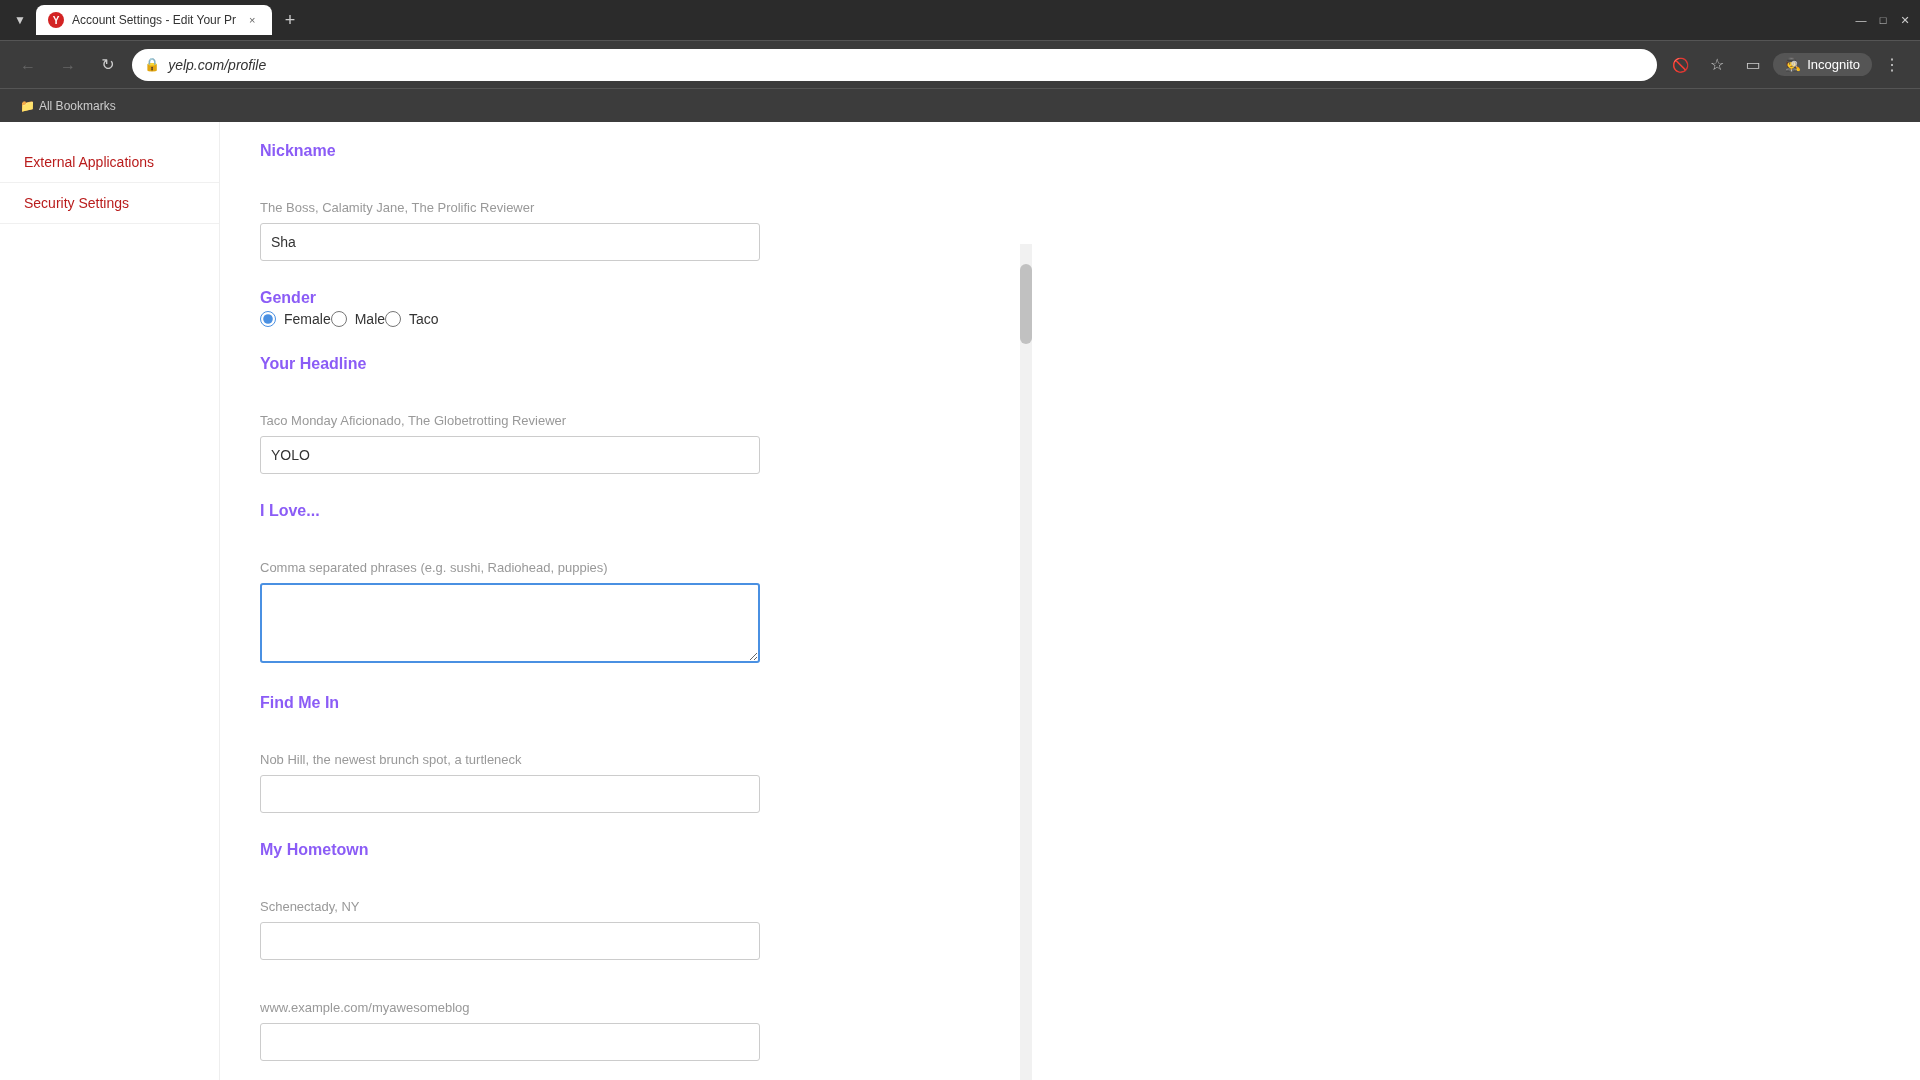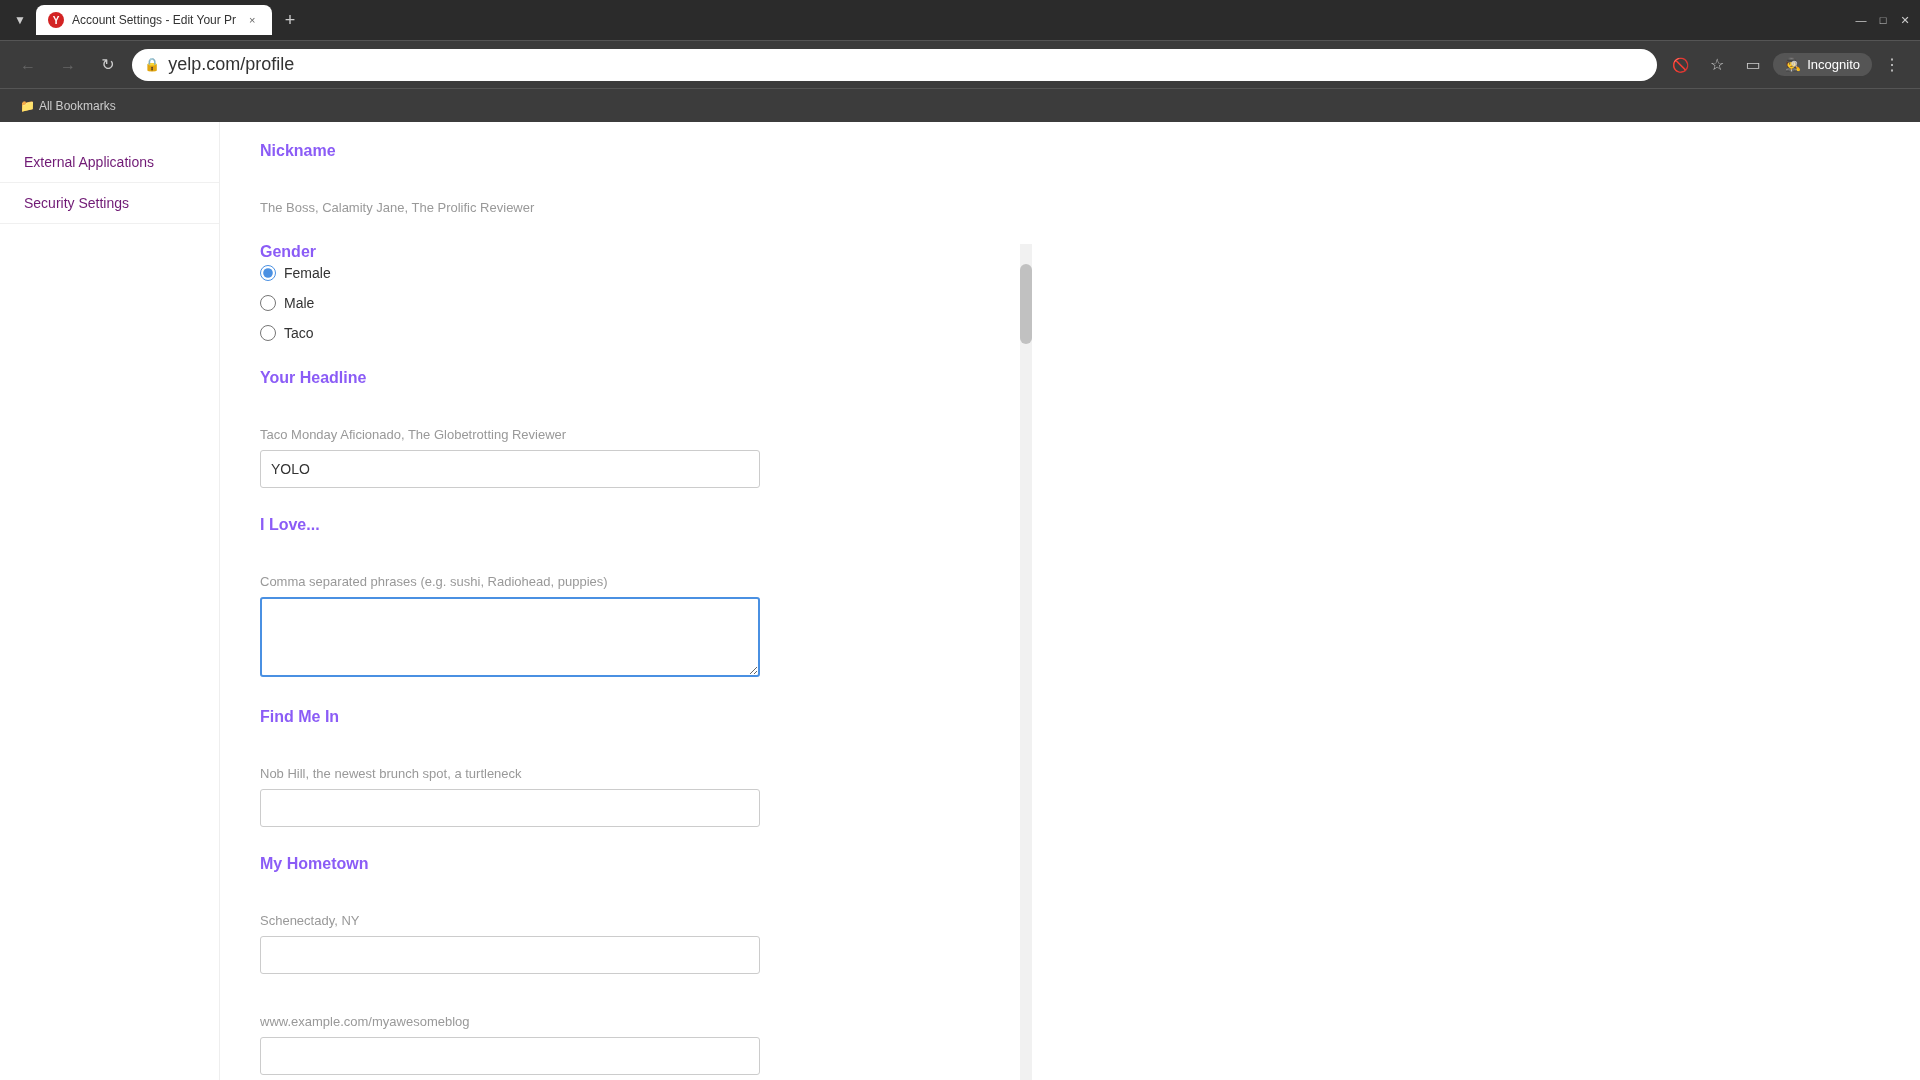--- a/index.html
+++ b/index.html
@@ -118,21 +118,21 @@
       height: 32px;
       background: #fff;
       border-radius: 16px;
       display: flex;
       align-items: center;
       padding: 0 12px;
       gap: 8px;
       font-size: 14px;
       color: #333;
     }
-    .address-text { flex: 1; font-size: 18px; }
+    .address-text { flex: 1; font-size: 14px; font-style: italic; }
     .nav-right {
       display: flex;
       align-items: center;
       gap: 4px;
     }
     .nav-icon-btn {
       width: 32px;
       height: 32px;
       border-radius: 50%;
       display: flex;
@@ -179,21 +179,21 @@
     }
     .sidebar {
       width: 220px;
       padding: 20px 0;
       border-right: 1px solid #eee;
       flex-shrink: 0;
     }
     .sidebar-item {
       padding: 12px 24px;
       font-size: 14px;
-      color: #701a75;
+      color: #b91c1c;
       cursor: pointer;
       border-bottom: 1px solid #f0f0f0;
     }
 
     .main-content {
       flex: 1;
       padding: 20px 40px;
       max-width: 800px;
     }
 
@@ -233,23 +233,23 @@
       padding: 8px 10px;
       font-size: 14px;
       color: #333;
       outline: none;
       resize: vertical;
     }
 
     
     .radio-group {
       display: flex;
-      flex-direction: column;
-      gap: 14px;
+      gap: 0;
       margin-top: 4px;
+      align-items: center;
     }
     .radio-item {
       display: flex;
       align-items: center;
       gap: 8px;
       font-size: 14px;
       color: #333;
       cursor: pointer;
     }
     .radio-input {
@@ -344,20 +344,21 @@
       <div class="sidebar-item">
         <span>Security Settings</span>
       </div>
     </div>
 
     <div class="main-content">
 
       <div class="form-section">
         <label class="form-label">Nickname</label>
         <span class="form-hint">The Boss, Calamity Jane, The Prolific Reviewer</span>
+        <input type="text" class="form-input" value="Sha" style="">
       </div>
 
       <div class="form-section">
         <label class="form-label">Gender</label>
         <div class="radio-group">
           <label class="radio-item">
             <input type="radio" name="gender" class="radio-input" value="female" checked="" style="">
             <span>Female</span>
           </label>
           <label class="radio-item">

